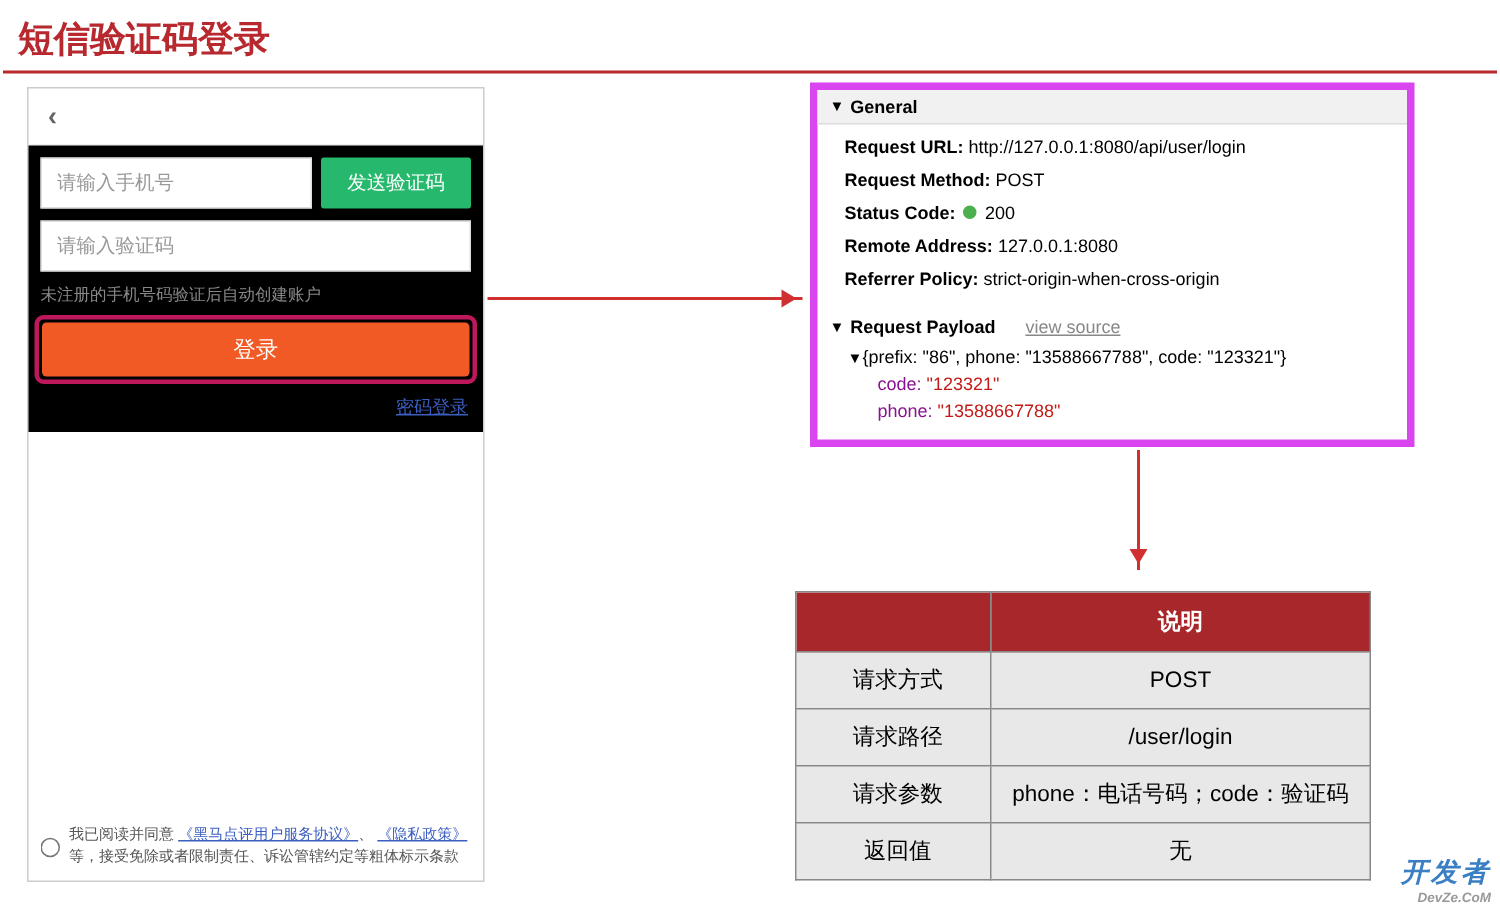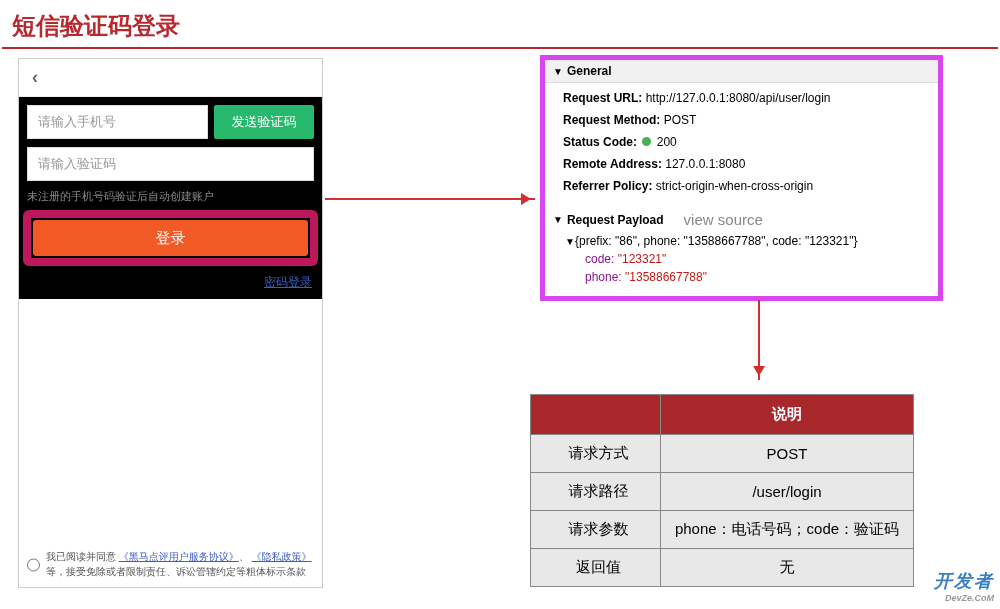--- a/index.html
+++ b/index.html
@@ -12,21 +12,21 @@
     .mobile-header { height: 38px; display: flex; align-items: center; border-bottom: 1px solid #eee; font-size: 15px; font-weight: bold; }
     .back-icon { width: 32px; text-align: center; color: #666; font-size: 18px; }
     .mobile-title { flex: 1; text-align: center; padding-right: 32px; }
     
     .mobile-body { background: #000000; padding: 8px; }
     .input-row { display: flex; gap: 6px; margin-bottom: 8px; }
     .text-input { flex: 1; height: 34px; border: 1px solid #ddd; background: #fff; padding: 0 10px; font-size: 13px; color: #999; display: flex; align-items: center; }
     .send-code-btn { width: 100px; height: 34px; background: #26b96e; color: #fff; border: none; font-size: 13px; border-radius: 2px; display: flex; align-items: center; justify-content: center; }
     .hint-text { text-align: left; font-size: 11px; color: #888; margin: 6px 0; }
     
-    .login-btn-wrap { border: 8px solid #be185d; border-radius: 6px; padding: 2px; margin: 0 -4px; }
+    .login-btn-wrap { border: 3px solid #be185d; border-radius: 6px; padding: 2px; margin: 0 -4px; }
     .login-btn { width: 100%; height: 36px; background: #f15a24; color: #fff; border: none; font-size: 15px; border-radius: 3px; }
     
     .pwd-login-link { text-align: right; padding: 6px 2px 0; }
     .pwd-login-link a { color: #3b5fc0; font-size: 12px; text-decoration: underline; }
     
     .agreement { position: absolute; bottom: 8px; left: 8px; right: 8px; font-size: 10px; color: #555; line-height: 1.5; display: flex; }
     .agreement input { margin-right: 6px; margin-top: 2px; }
     .agreement a { color: #3b5fc0; text-decoration: underline; }
     
     .arrow1 { position: absolute; left: 325px; top: 198px; width: 210px; height: 2px; background: #d03030; }
@@ -36,21 +36,21 @@
     .dev-section-header { background: #f1f1f1; padding: 4px 8px; font-weight: bold; display: flex; align-items: center; border-bottom: 1px solid #ddd; }
     .dev-section-header::before { content: '▼'; margin-right: 4px; font-size: 10px; }
     .dev-body { padding: 4px 0 8px 18px; }
     .dev-row { padding: 4px 0; }
     .dev-label { font-weight: bold; }
     .status-dot { display: inline-block; width: 9px; height: 9px; background: #4caf50; border-radius: 50%; margin: 0 2px; }
     
     .payload-header { padding: 6px 8px 2px; display: flex; align-items: center; }
     .payload-header .tri { margin-right: 4px; font-size: 10px; }
     .payload-header .lbl { font-weight: bold; }
-    .payload-header .vs { margin-left: 20px; color: #888; cursor: pointer; font-size: 15px; }
+    .payload-header .vs { margin-left: 20px; color: #888; text-decoration: underline; cursor: pointer; font-size: 12px; }
     .payload-body { padding: 2px 0 10px 20px; }
     .pl-row { padding: 2px 0; }
     .tri2 { display: inline-block; width: 10px; font-size: 10px; }
     .key { color: #881391; }
     .str { color: #c41a16; }
     
     .arrow2 { position: absolute; left: 758px; top: 300px; width: 2px; height: 80px; background: #d03030; }
     .arrow2::after { content: ''; position: absolute; bottom: -2px; left: -5px; border: 6px solid transparent; border-top: 10px solid #d03030; }
     
     .info-table { position: absolute; left: 530px; top: 394px; width: 384px; border-collapse: collapse; font-size: 15px; }

